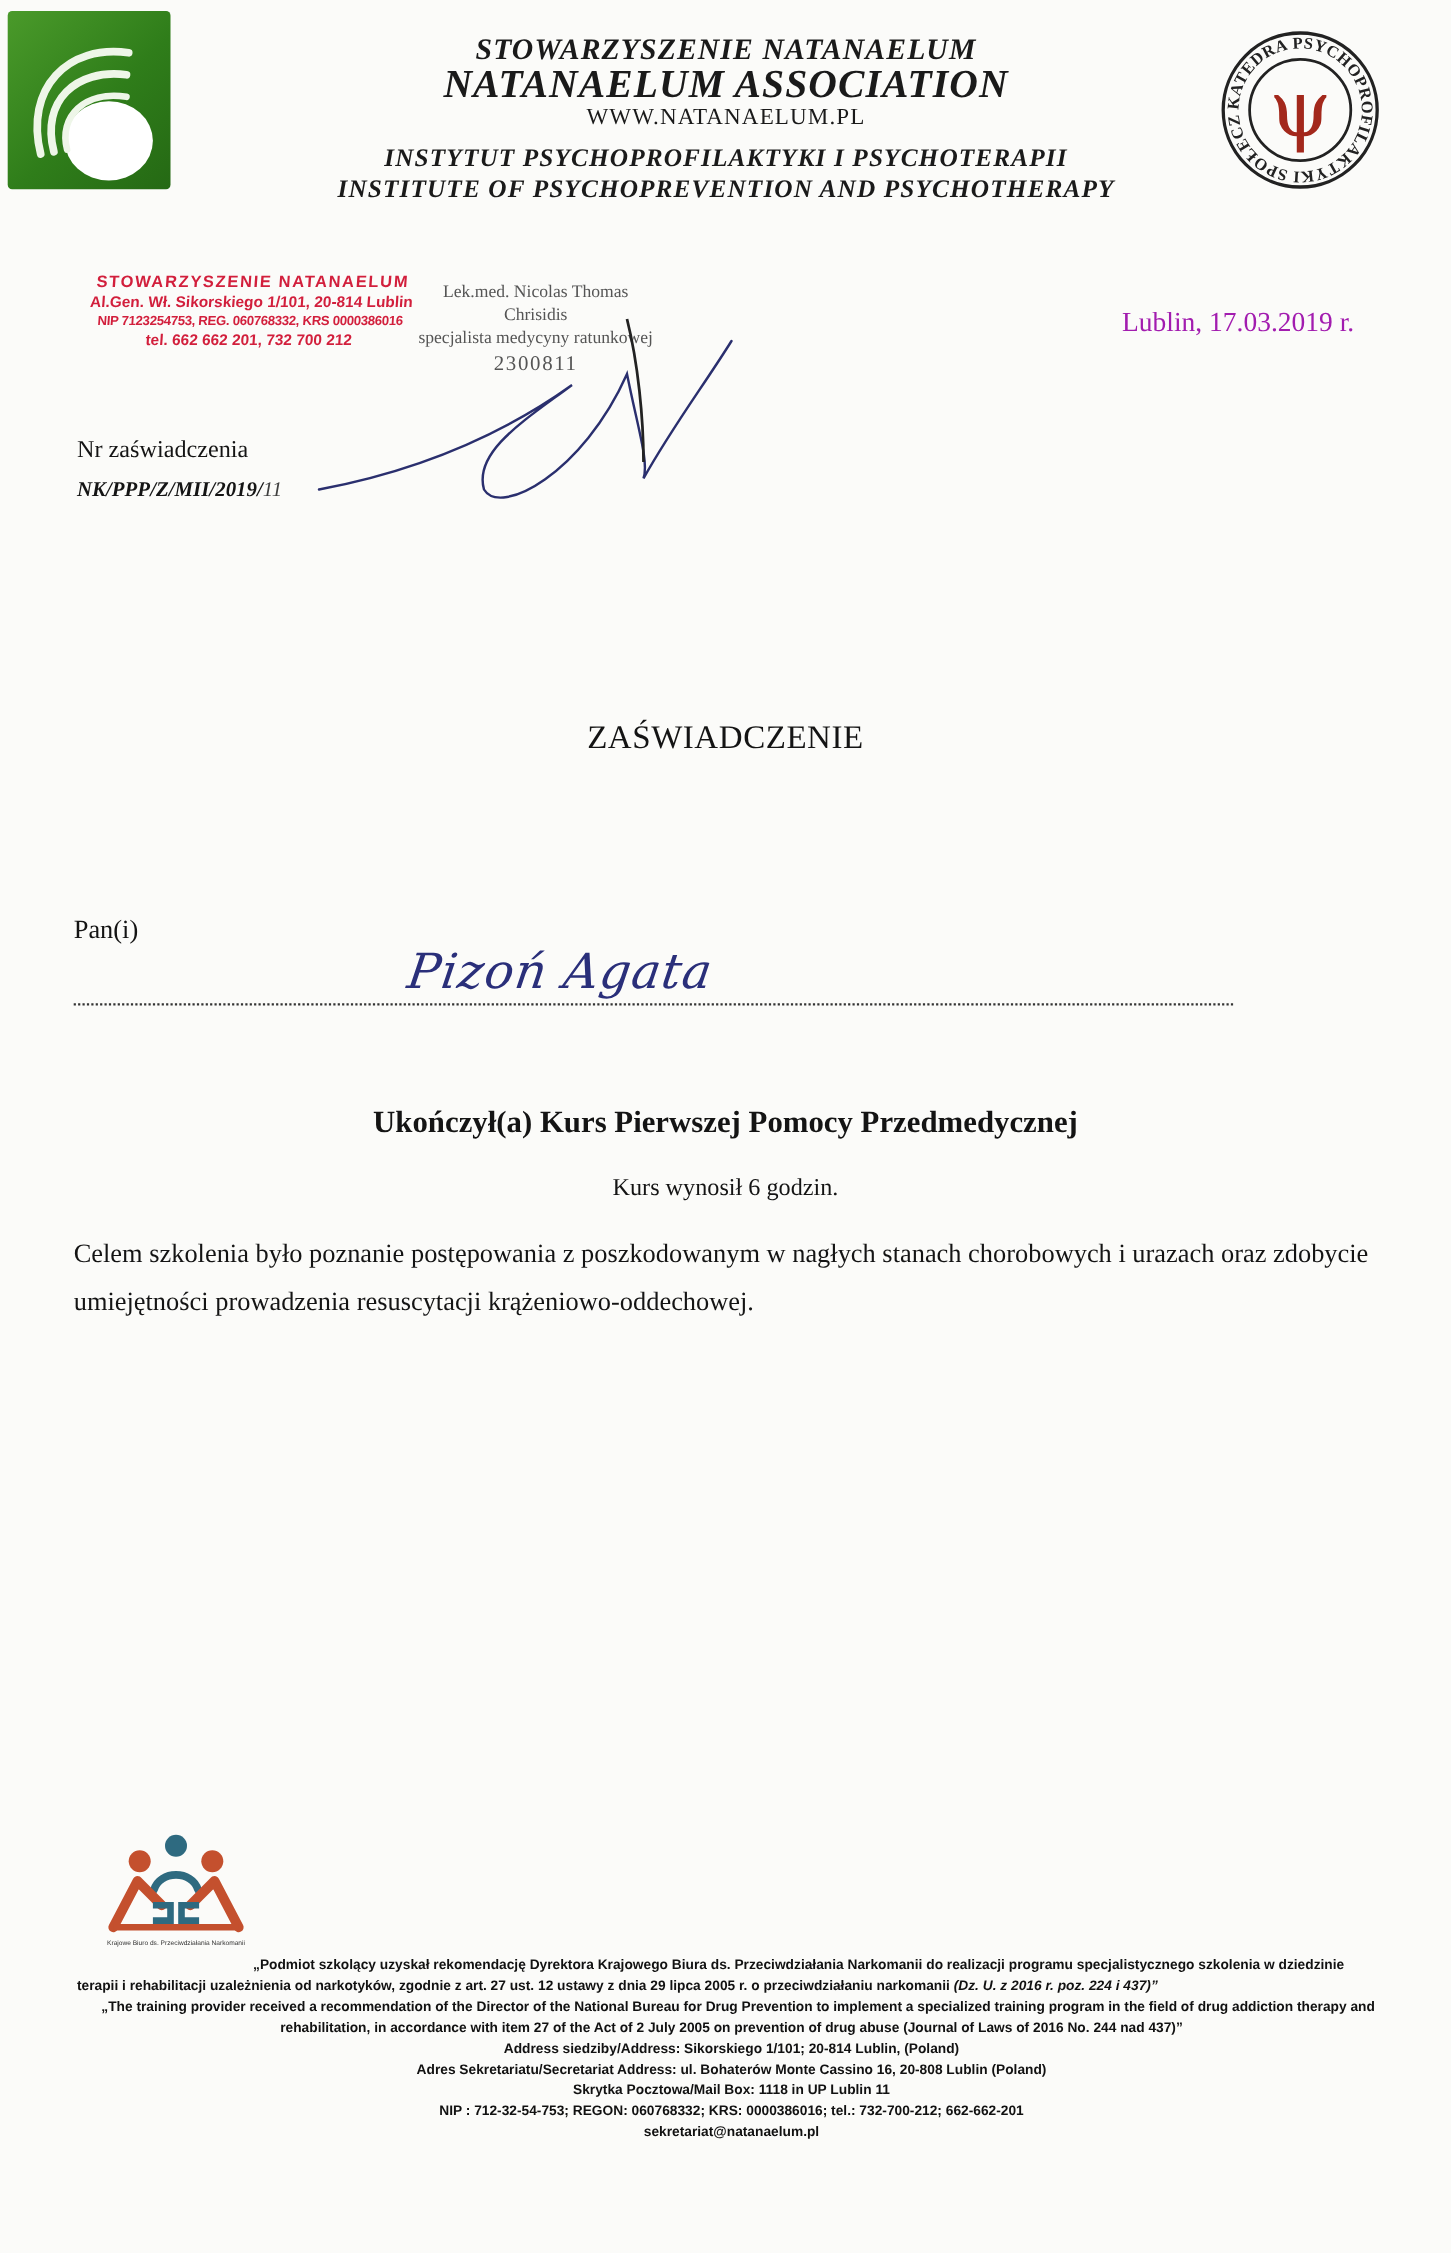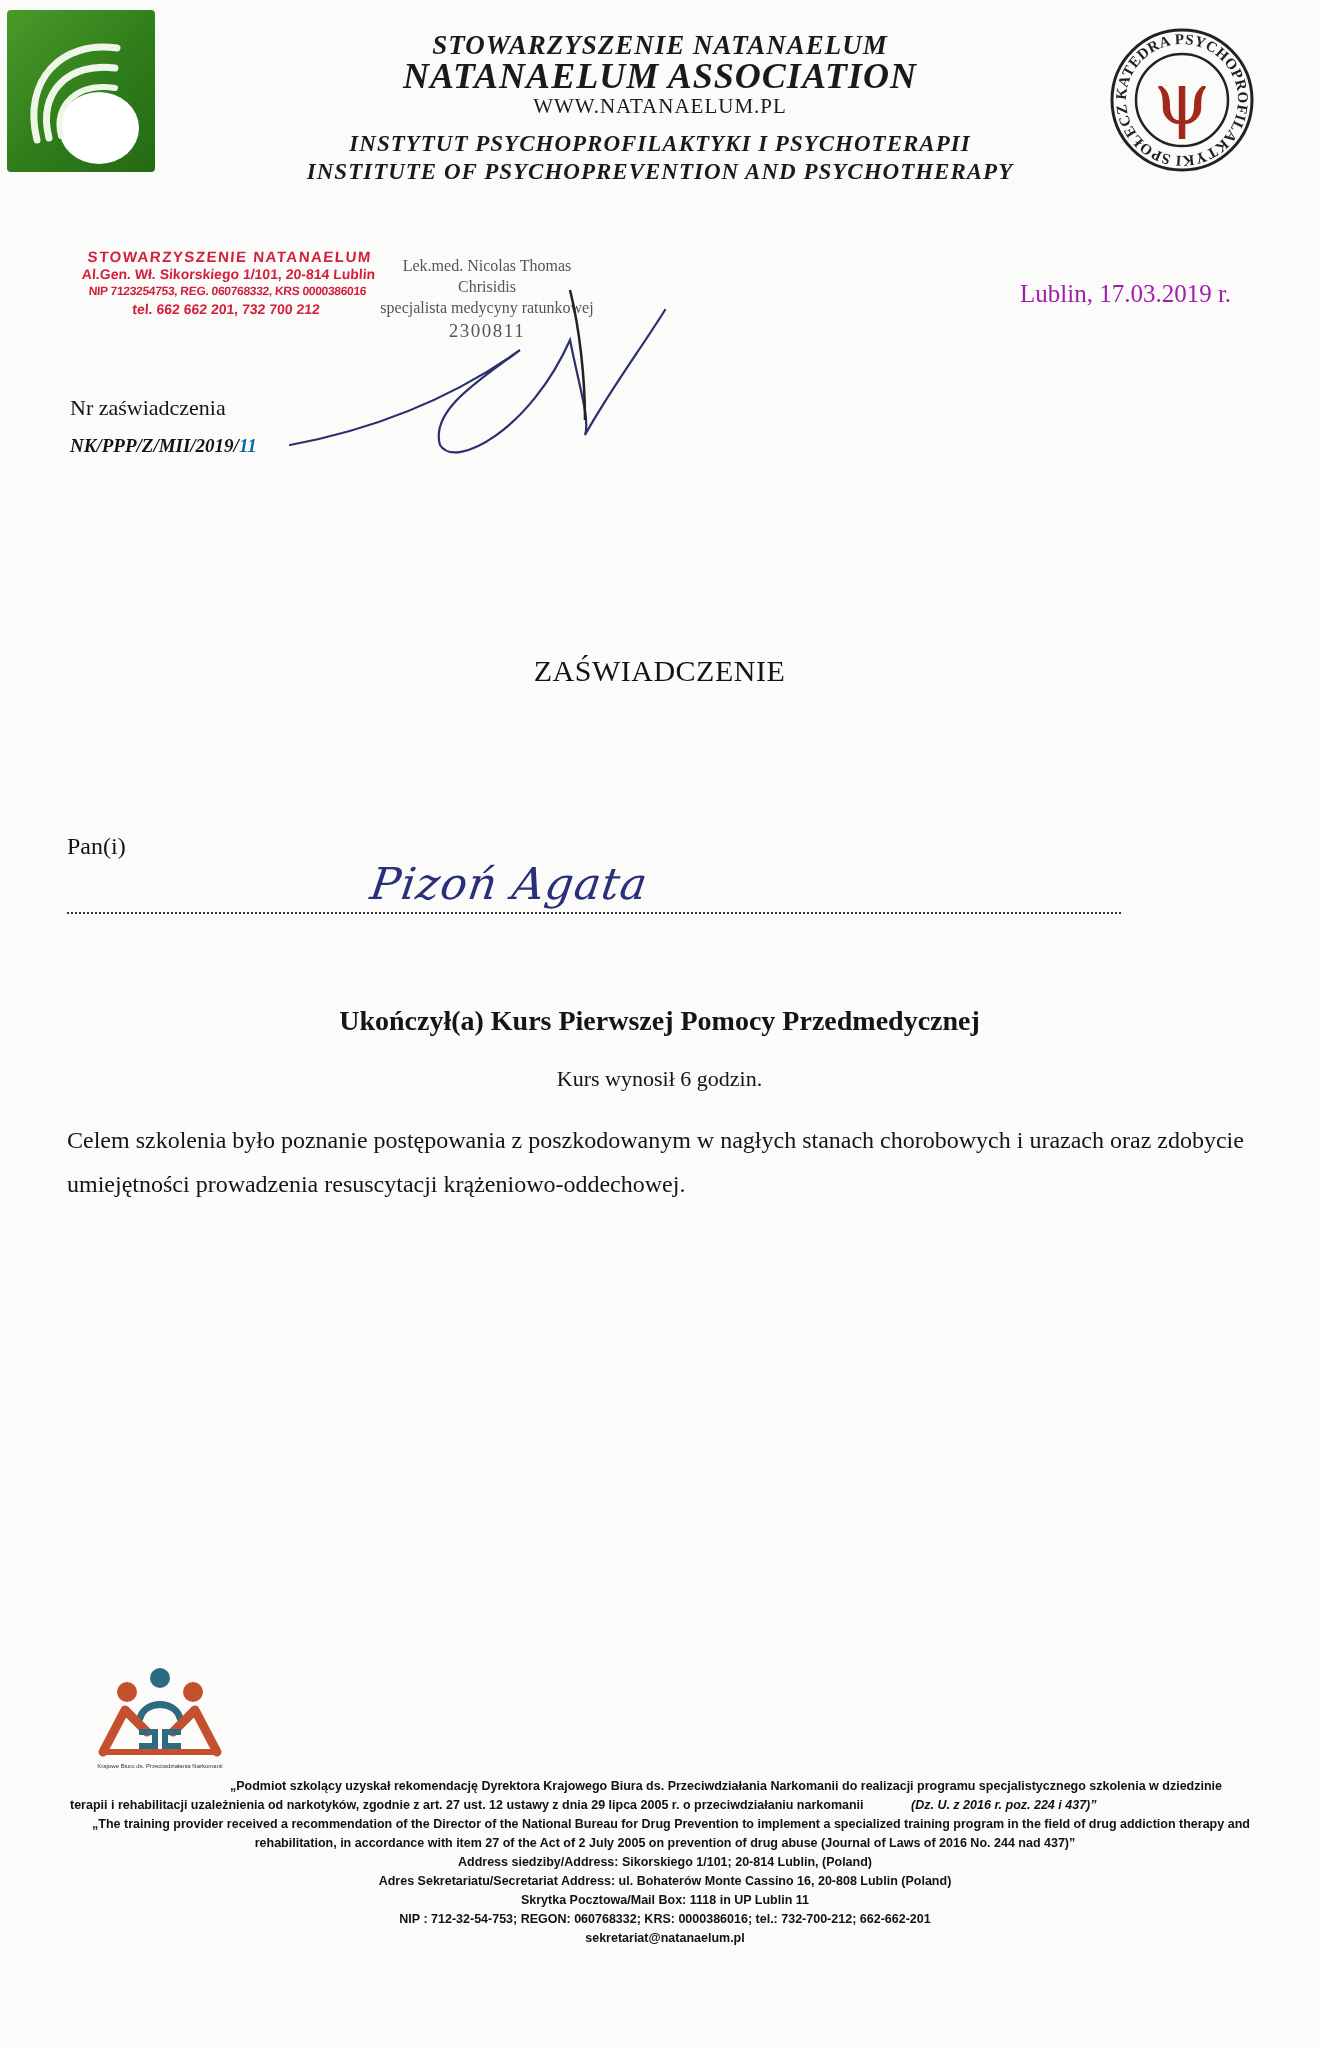--- a/index.html
+++ b/index.html
@@ -53,21 +53,21 @@
   .stamp-doc .d3 { font-size: 19px; line-height: 26px; letter-spacing: 1.5px; }
 
   .signature { left: 280px; top: 270px; width: 420px; height: 200px; pointer-events: none; }
 
   .date-line {
     left: 1020px; top: 280px; font-size: 25px; color: #a21caf;
   }
 
   .cert-label { left: 70px; top: 395px; font-size: 22px; }
   .cert-number { left: 70px; top: 435px; font-size: 19px; font-style: italic; font-weight: bold; }
-  .cert-number .hand { color: #0369a1; font-weight: bold; }
+  .cert-number .hand { color: #404040; font-weight: normal; }
 
   
   .title {
     left: 0; width: 1319px; top: 654px; text-align: center;
     font-size: 30px; font-weight: normal; letter-spacing: 0.5px;
   }
   .pan-label { left: 67px; top: 833px; font-size: 24px; }
   .name-row {
     left: 67px; top: 860px; width: 1054px; height: 60px;
   }
@@ -99,21 +99,21 @@
   .kbpn-logo { left: 95px; top: 1660px; width: 130px; height: 120px; }
   .footer {
     left: 70px; top: 1777px; width: 1190px;
     font-family: "Liberation Sans", "DejaVu Sans", sans-serif;
     font-weight: bold; font-size: 12.5px; line-height: 19px; color: #111;
     text-align: center;
   }
   .footer p { margin: 0; }
   .footer .indent { text-indent: 160px; text-align: left; }
   .footer .left { text-align: center; }
-  .footer em { font-style: italic; margin-left: 44px; }
+  .footer em { font-style: italic; }
 </style>
 </head>
 <body>
 
 <div class="abs logo-green">
   <svg viewBox="0 0 148 162">
     <ellipse cx="92" cy="118" rx="40" ry="36" fill="#fff"></ellipse>
     <path d="M30 130 C 15 70, 55 30, 110 38" stroke="#eef6e8" stroke-width="7" fill="none" stroke-linecap="round"></path>
     <path d="M42 128 C 30 82, 62 52, 108 58" stroke="#eef6e8" stroke-width="7" fill="none" stroke-linecap="round"></path>
     <path d="M54 126 C 46 96, 70 72, 108 78" stroke="#eef6e8" stroke-width="6" fill="none" stroke-linecap="round"></path>

